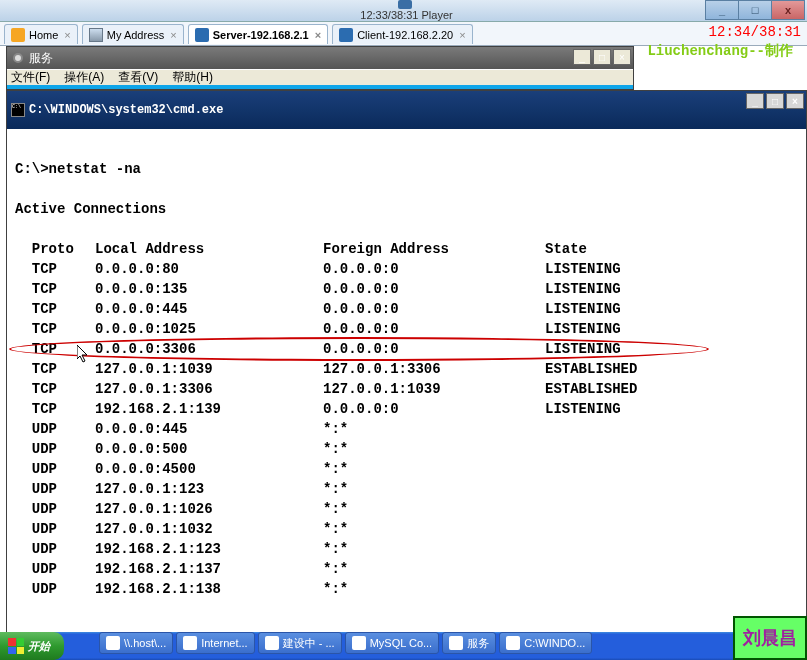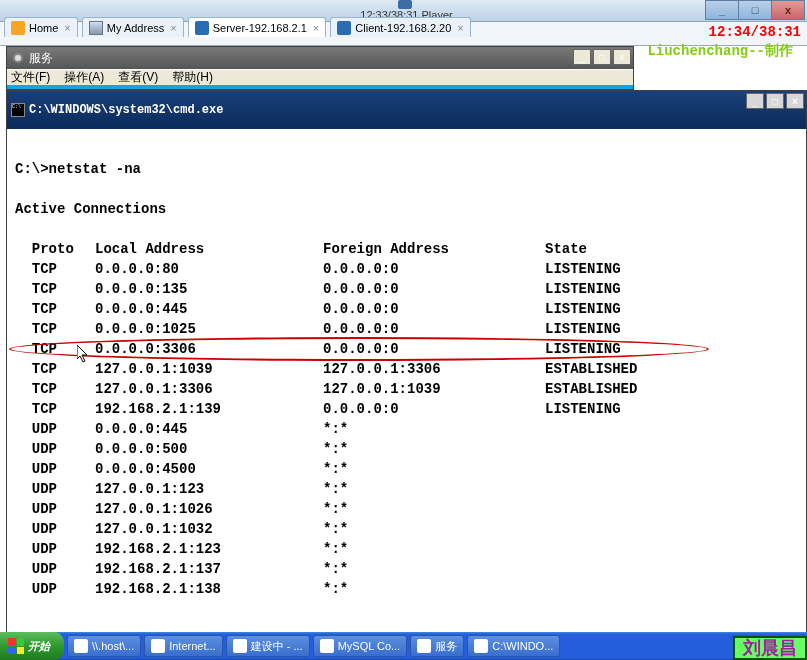--- a/index.html
+++ b/index.html
@@ -29,40 +29,40 @@
     background:linear-gradient(#b8d0e8,#8fb5db);
     border:1px solid #5a7fa2;
     margin-left:-1px;
     display:flex;align-items:center;justify-content:center;
     color:#2b4a67;font-weight:bold;font-family:Arial;
   }
   .win-btn.close{ background:linear-gradient(#e39999,#c96666); color:#6a2222;}
   .tabstrip {
     height:24px;
     background:#f2f6fb;
-    display:flex;align-items:flex-end;
+    display:flex;
     padding:2px 4px 8px;
     border-bottom:1px solid #9ab;
     font-family:"Tahoma",sans-serif;font-size:11px;
     position:relative;
   }
   .tab {
     height:20px; display:flex; align-items:center;
     padding:0 6px; margin-right:4px;
     background:#eaf1f9; border:1px solid #9ab4cd;border-bottom:none;
     border-radius:3px 3px 0 0; white-space:nowrap;
   }
-  .tab.active { background:#fff; font-weight:normal;}
+  .tab.active { background:#fff; font-weight:bold;}
   .tab .ticon{width:14px;height:14px;margin-right:4px;}
   .tab .tclose{margin-left:6px;color:#888;font-family:Arial;}
   .ticon.home{background:#f6a623;border-radius:2px;position:relative;}
   .ticon.home:after{content:"";position:absolute;top:-3px;left:2px;width:0;height:0;border:5px solid transparent;border-bottom-color:#f6a623;}
   .ticon.pc{background:linear-gradient(#cde,#89a);border:1px solid #678;}
   .ticon.srv{background:#2b6cb0;border-radius:2px;}
-  .overlay-time{position:absolute;right:6px;top:24px;color:red;font-family:"Courier New",monospace;font-size:14px;font-weight:bold;z-index:50;}
+  .overlay-time{position:absolute;right:6px;top:24px;color:red;font-family:"Courier New",monospace;font-size:14px;font-weight:normal;z-index:50;}
   .overlay-name{position:absolute;right:14px;top:42px;color:#84cc16;font-family:"SimSun","Courier New";font-size:14px;font-weight:bold;z-index:50;}
   .desktop { position:relative; height:calc(100% - 46px - 28px); background:#fff;}
   .services-win{
     position:absolute; left:6px; top:0; width:628px;
     background:#ece9d8;border:1px solid #404040;
     font-family:"Tahoma","SimSun",sans-serif;font-size:12px;
   }
   .svc-title{
     height:22px;background:linear-gradient(#7a7a7a,#555);
     color:#fff;display:flex;align-items:center;padding:0 4px;
@@ -111,42 +111,42 @@
     position:absolute; width:12px;height:18px;
     left:70px;top:176px;
     z-index:30;
   }
   .cursor-arrow svg{display:block;}
   .blink{display:inline-block;width:8px;border-bottom:2px solid #000;animation:bl 1s steps(1) infinite;}
   @keyframes bl{50%{opacity:0;}}
   .taskbar{
     position:absolute;left:0;right:0;bottom:0;height:28px;
     background:linear-gradient(#3f8cde,#245edc 8%,#245edc 92%,#1a4bb5);
-    display:flex;align-items:center;
-    font-family:"Tahoma","SimSun",sans-serif;font-size:11px;color:#fff;
+    display:flex;align-items:flex-start;
+    font-family:"Tahoma","SimSun",sans-serif;font-size:11px;color:#fff;gap:32px;
   }
   .start{
     height:28px;padding:0 14px 0 8px;display:flex;align-items:center;
     background:linear-gradient(#5fbb5f,#2e9a2e 50%,#1f7a1f);
     border-radius:0 10px 10px 0;font-weight:bold;font-style:italic;
   }
   .start-flag{width:16px;height:16px;margin-right:4px;display:grid;grid-template:1fr 1fr/1fr 1fr;gap:1px;}
   .start-flag span:nth-child(1){background:#e33;}
   .start-flag span:nth-child(2){background:#3c3;}
   .start-flag span:nth-child(3){background:#36e;}
   .start-flag span:nth-child(4){background:#ee3;}
   .tbtn{
     height:22px;margin-left:3px;padding:0 6px;
     background:linear-gradient(#5a8fe0,#3a6ecd);
     border:1px solid #2a55a8;border-radius:3px;
     display:flex;align-items:center;white-space:nowrap;max-width:110px;overflow:hidden;
   }
   .tbtn .ticon2{width:14px;height:14px;margin-right:4px;background:#fff;border-radius:2px;}
   .sig{
-    position:absolute;right:0;bottom:0;width:74px;height:24px;
+    position:absolute;right:0;bottom:0;width:74px;height:44px;
     background:#6f6;border:2px solid #050;color:#a020a0;
     display:flex;align-items:center;justify-content:center;
     font-family:"KaiTi","SimSun";font-size:18px;font-weight:bold;
   }
 </style>
 </head>
 <body>
 
 <div class="player-titlebar">
   <span class="player-icon"></span>

